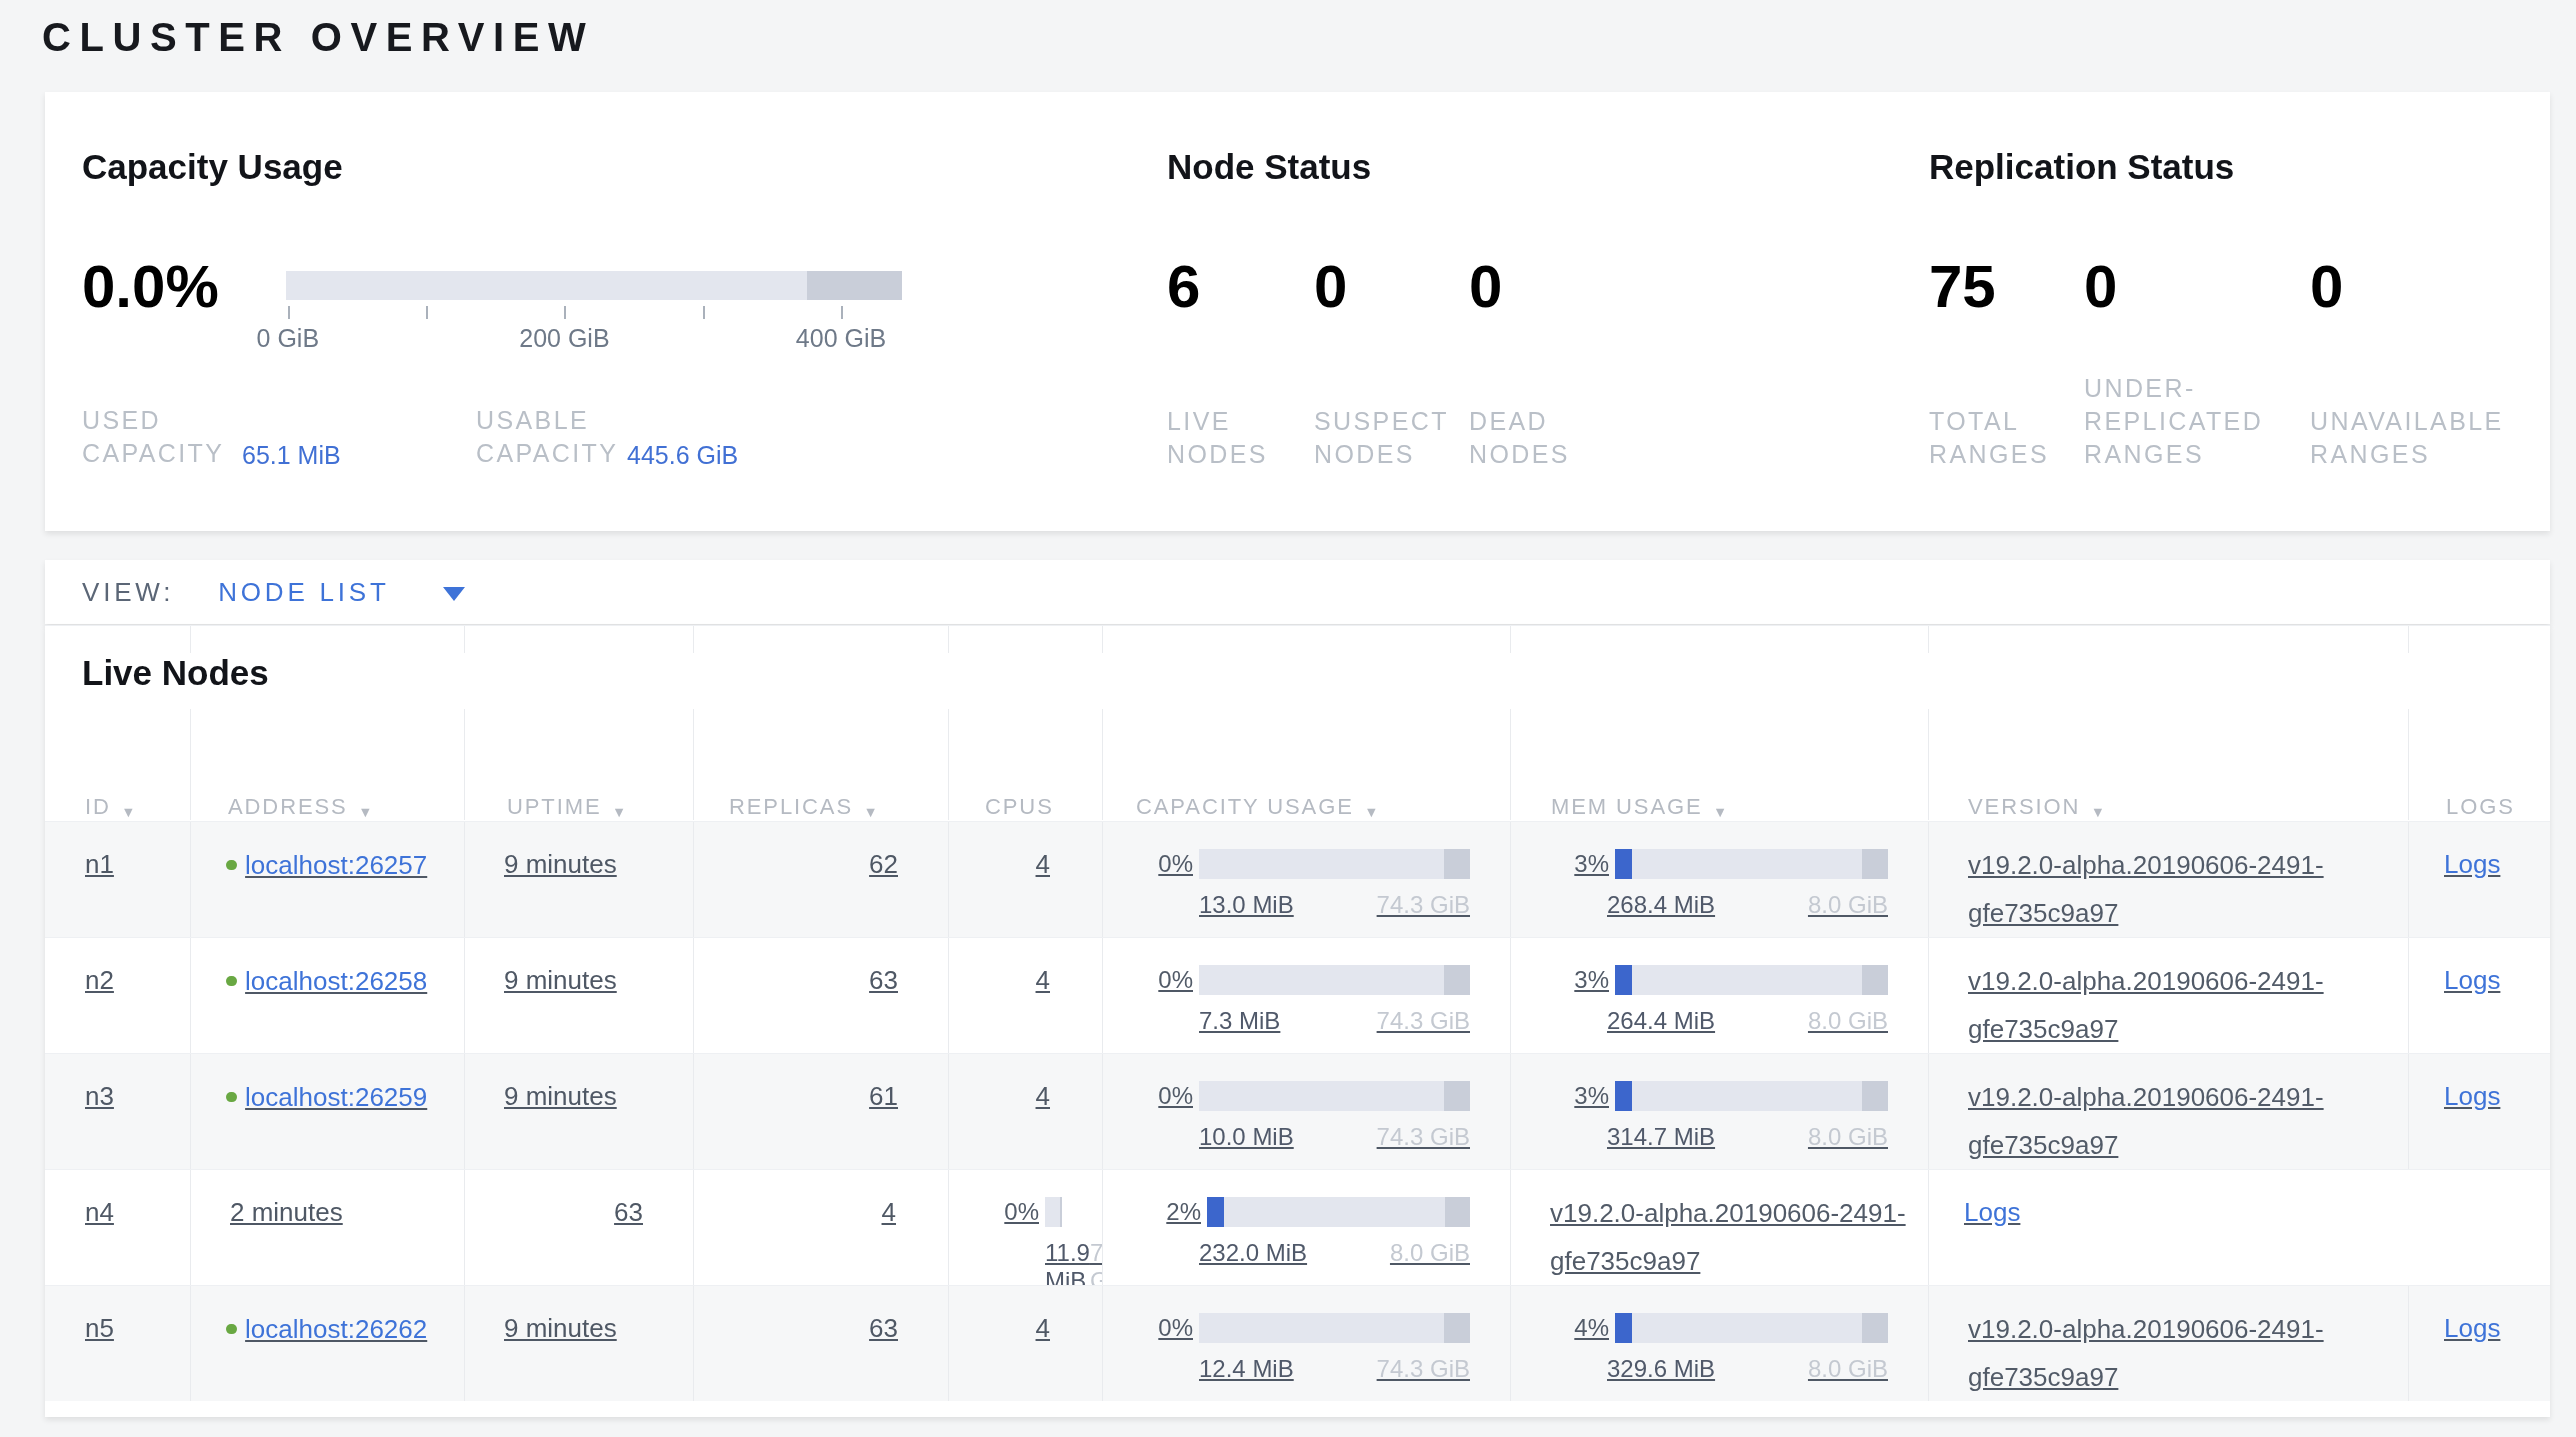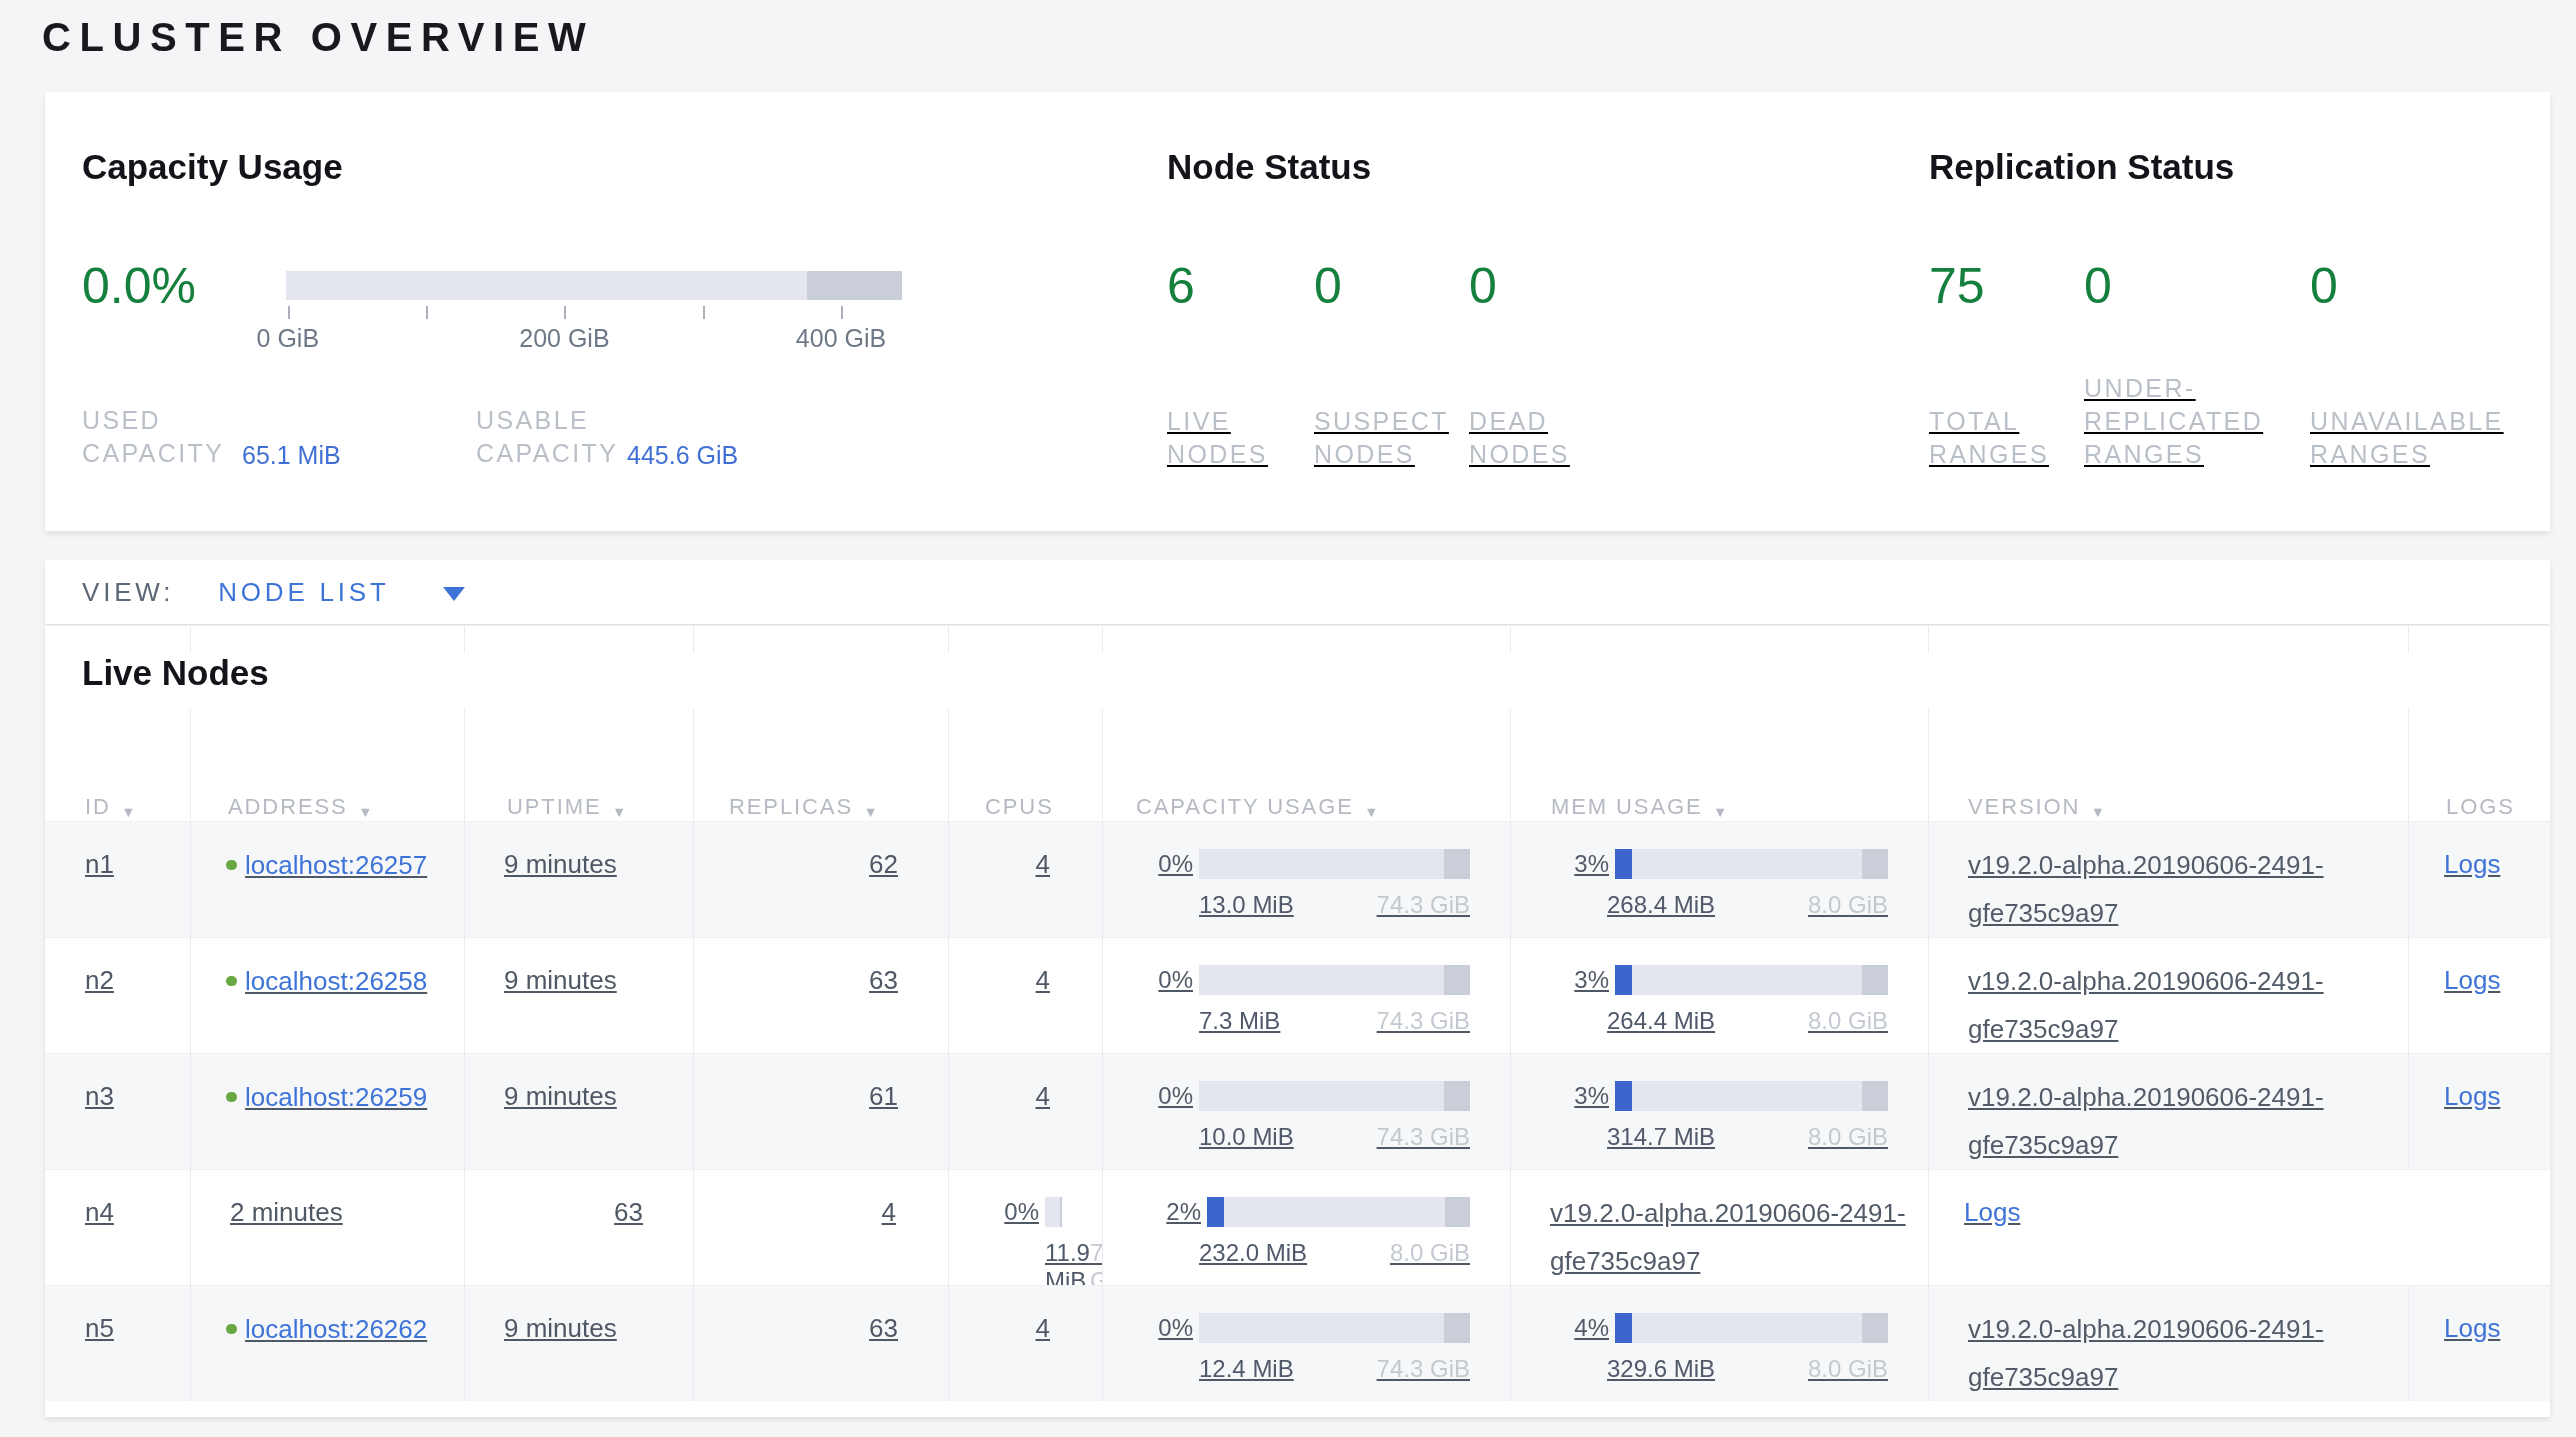--- a/index.html
+++ b/index.html
@@ -29,21 +29,21 @@
   .section { position:absolute; top:0; height:439px; }
   #sec-capacity    { left:37px;   width:1035px; }
   #sec-nodes       { left:1122px; width:709px;  }
   #sec-replication { left:1884px; width:621px;  }
   .section-title {
     position:absolute; top:54px; left:0;
     font-size:35px; line-height:42px; font-weight:700; color:#121419;
   }
   .big-pct, .stat-value {
     position:absolute; top:161px;
-    font-size:50px; line-height:67px; font-weight:400; color:#15803d;
+    font-size:60px; line-height:67px; font-weight:700; color:#000000;
   }
   
   .meter { position:absolute; left:204px; top:179px; width:616px; height:115px; }
   .meter-track { position:relative; width:100%; height:29px; background:#e3e6ee; }
   .meter-used { position:absolute; left:0; top:0; height:100%; background:#3c66cc; }
   .meter-reserved { position:absolute; right:0; top:0; height:100%; width:15.4%; background:#c9ced9; }
   .ticks { position:absolute; left:0; top:35px; width:100%; height:12.5px; }
   .tick { position:absolute; top:0; width:1.9px; height:12.5px; background:#aab1bb; }
   .tick-label {
     position:absolute; top:53px; transform:translateX(-50%);
@@ -56,21 +56,21 @@
   .kv-label { font-size:25px; line-height:33px; letter-spacing:2.4px; color:#b9bfc7; }
   .kv-value {
     position:absolute; top:30px; left:160px;
     font-size:25px; line-height:42px; font-weight:500; color:#4170d4; white-space:nowrap;text-align:center;
   }
   #kv-usable .kv-value { left:151px; }
   
   .stat { position:absolute; top:0; height:439px; }
   .stat-labels {
     position:absolute; top:264px; height:115px;
-    display:flex; flex-direction:column; justify-content:flex-end;text-decoration:underline;
+    display:flex; flex-direction:column; justify-content:flex-end;
   }
   .stat-label {
     font-size:25px; line-height:33px; letter-spacing:2.4px; color:#b9bfc7;
   }
 
   
   #view-bar {
     left:45px; top:560px; width:2505px; height:64px;
     display:flex; align-items:center; padding-left:37px;text-align:center;
   }

